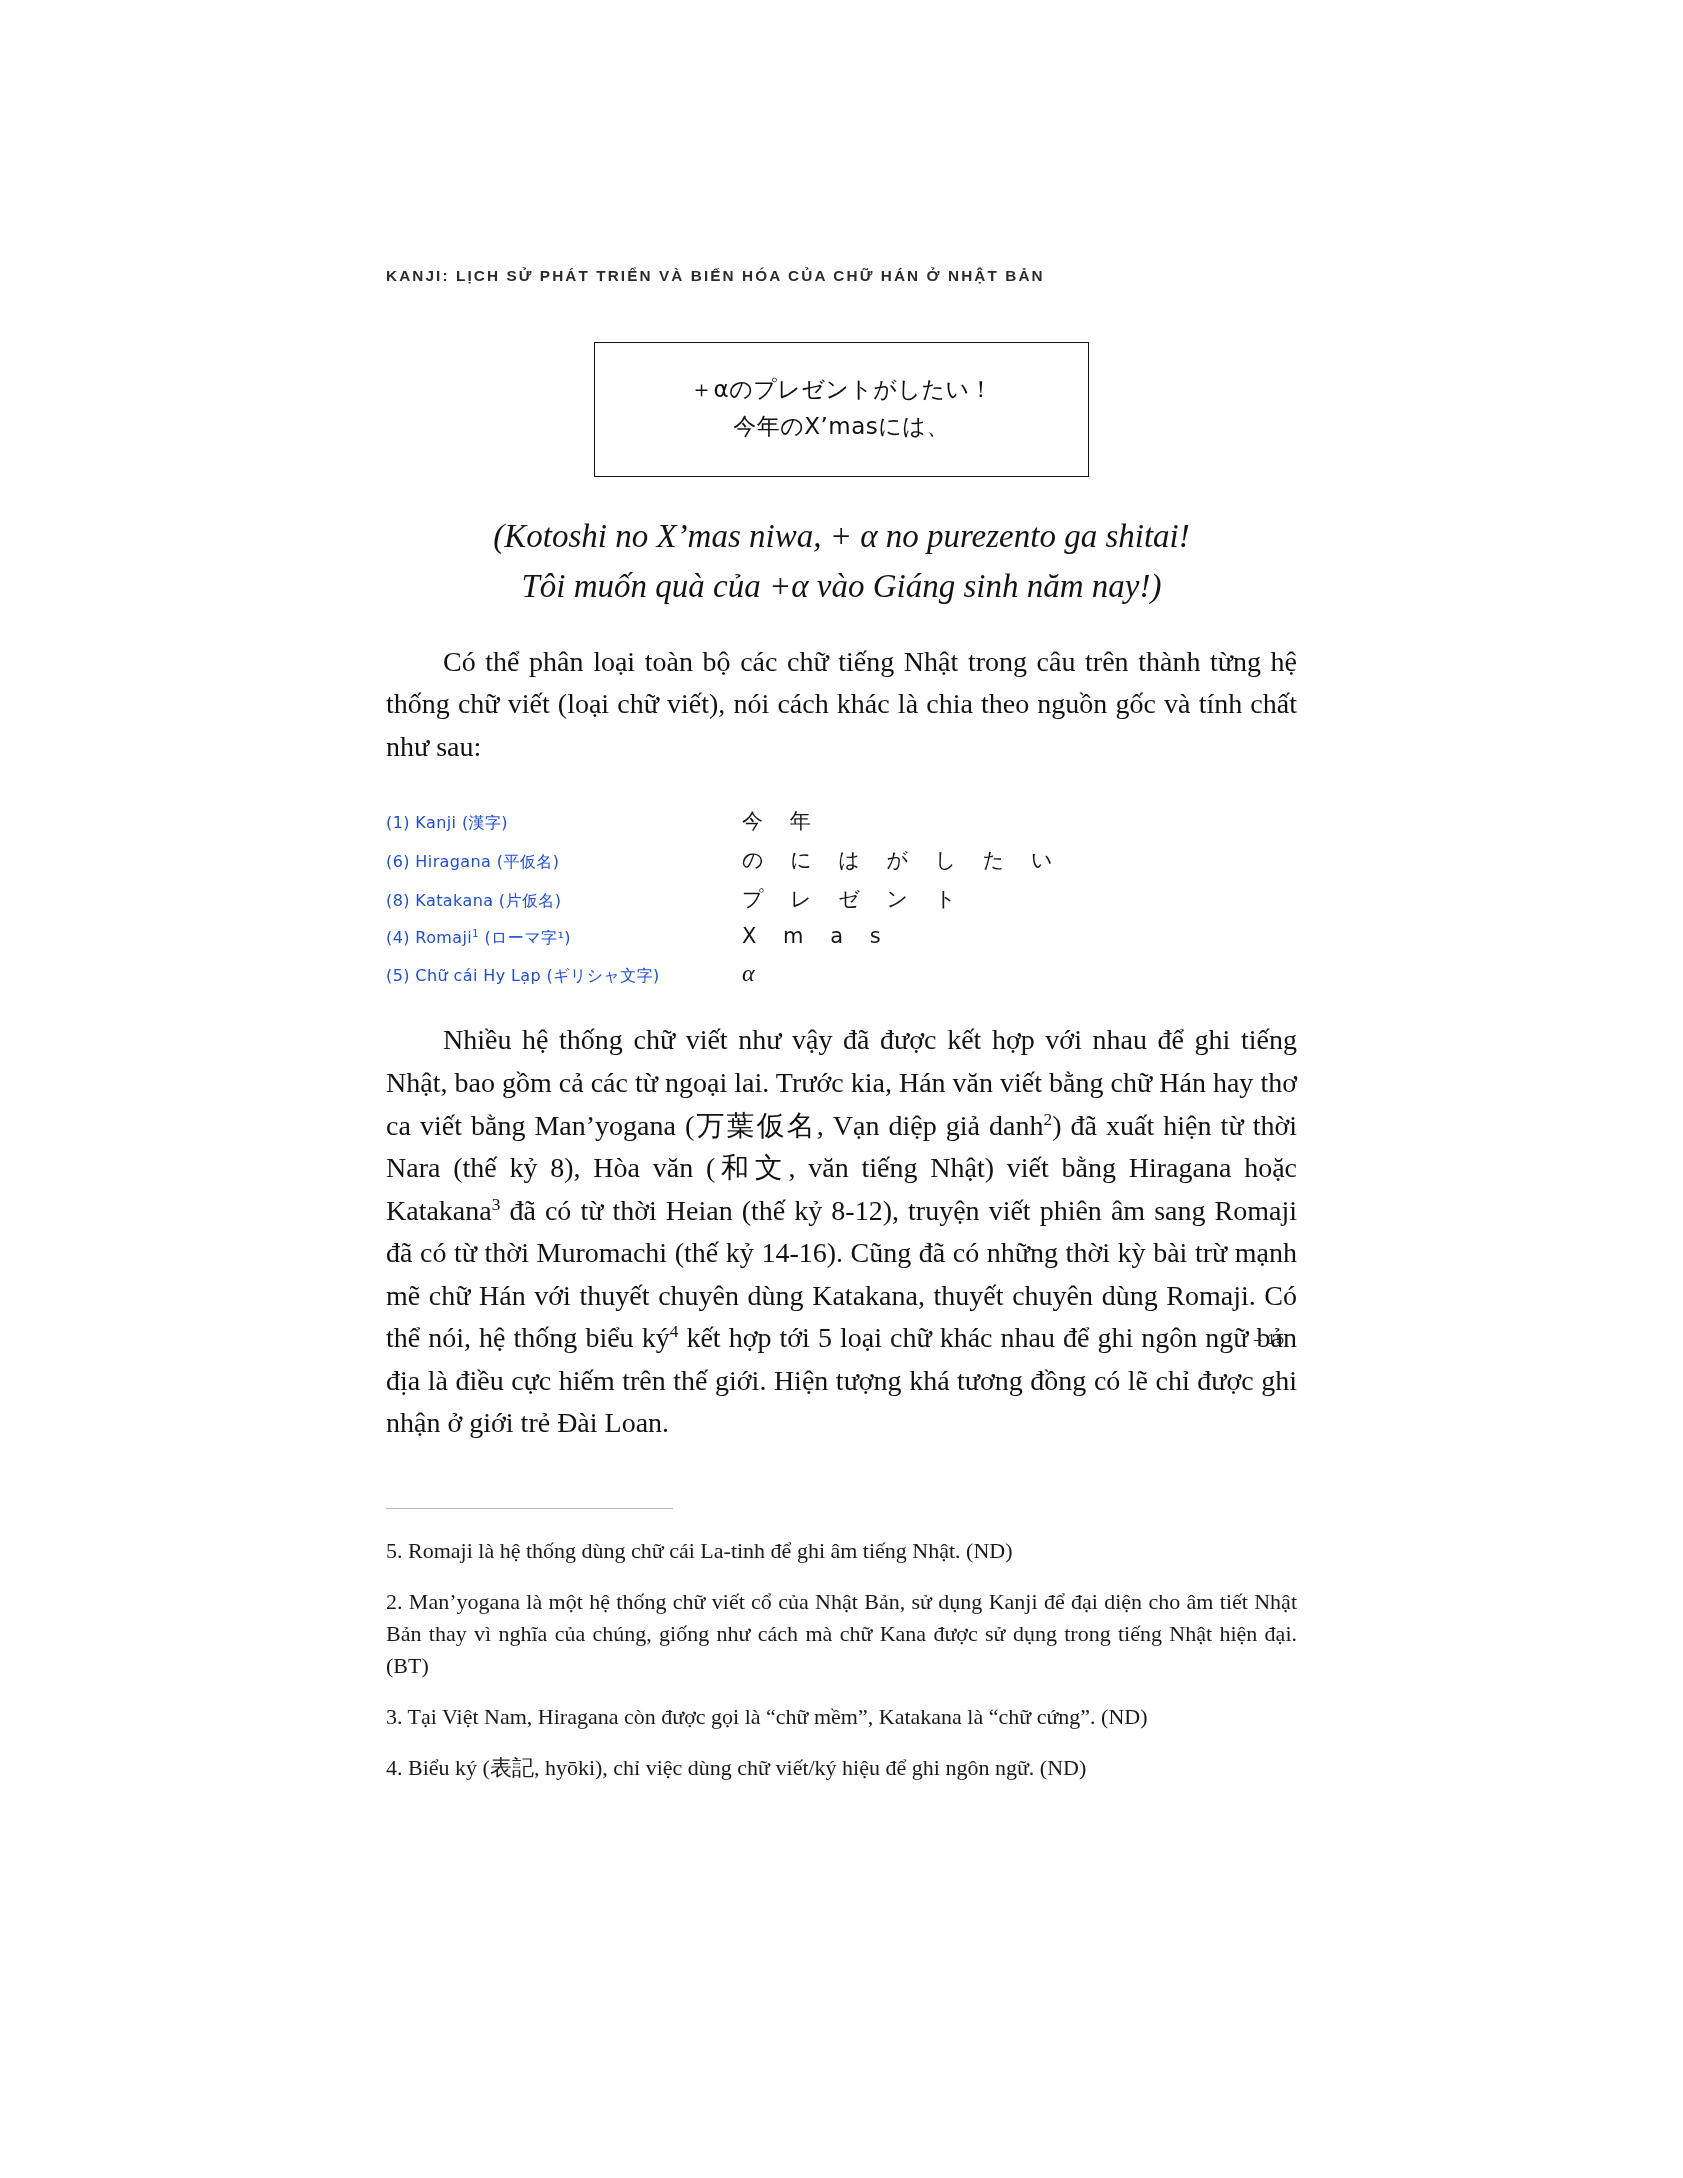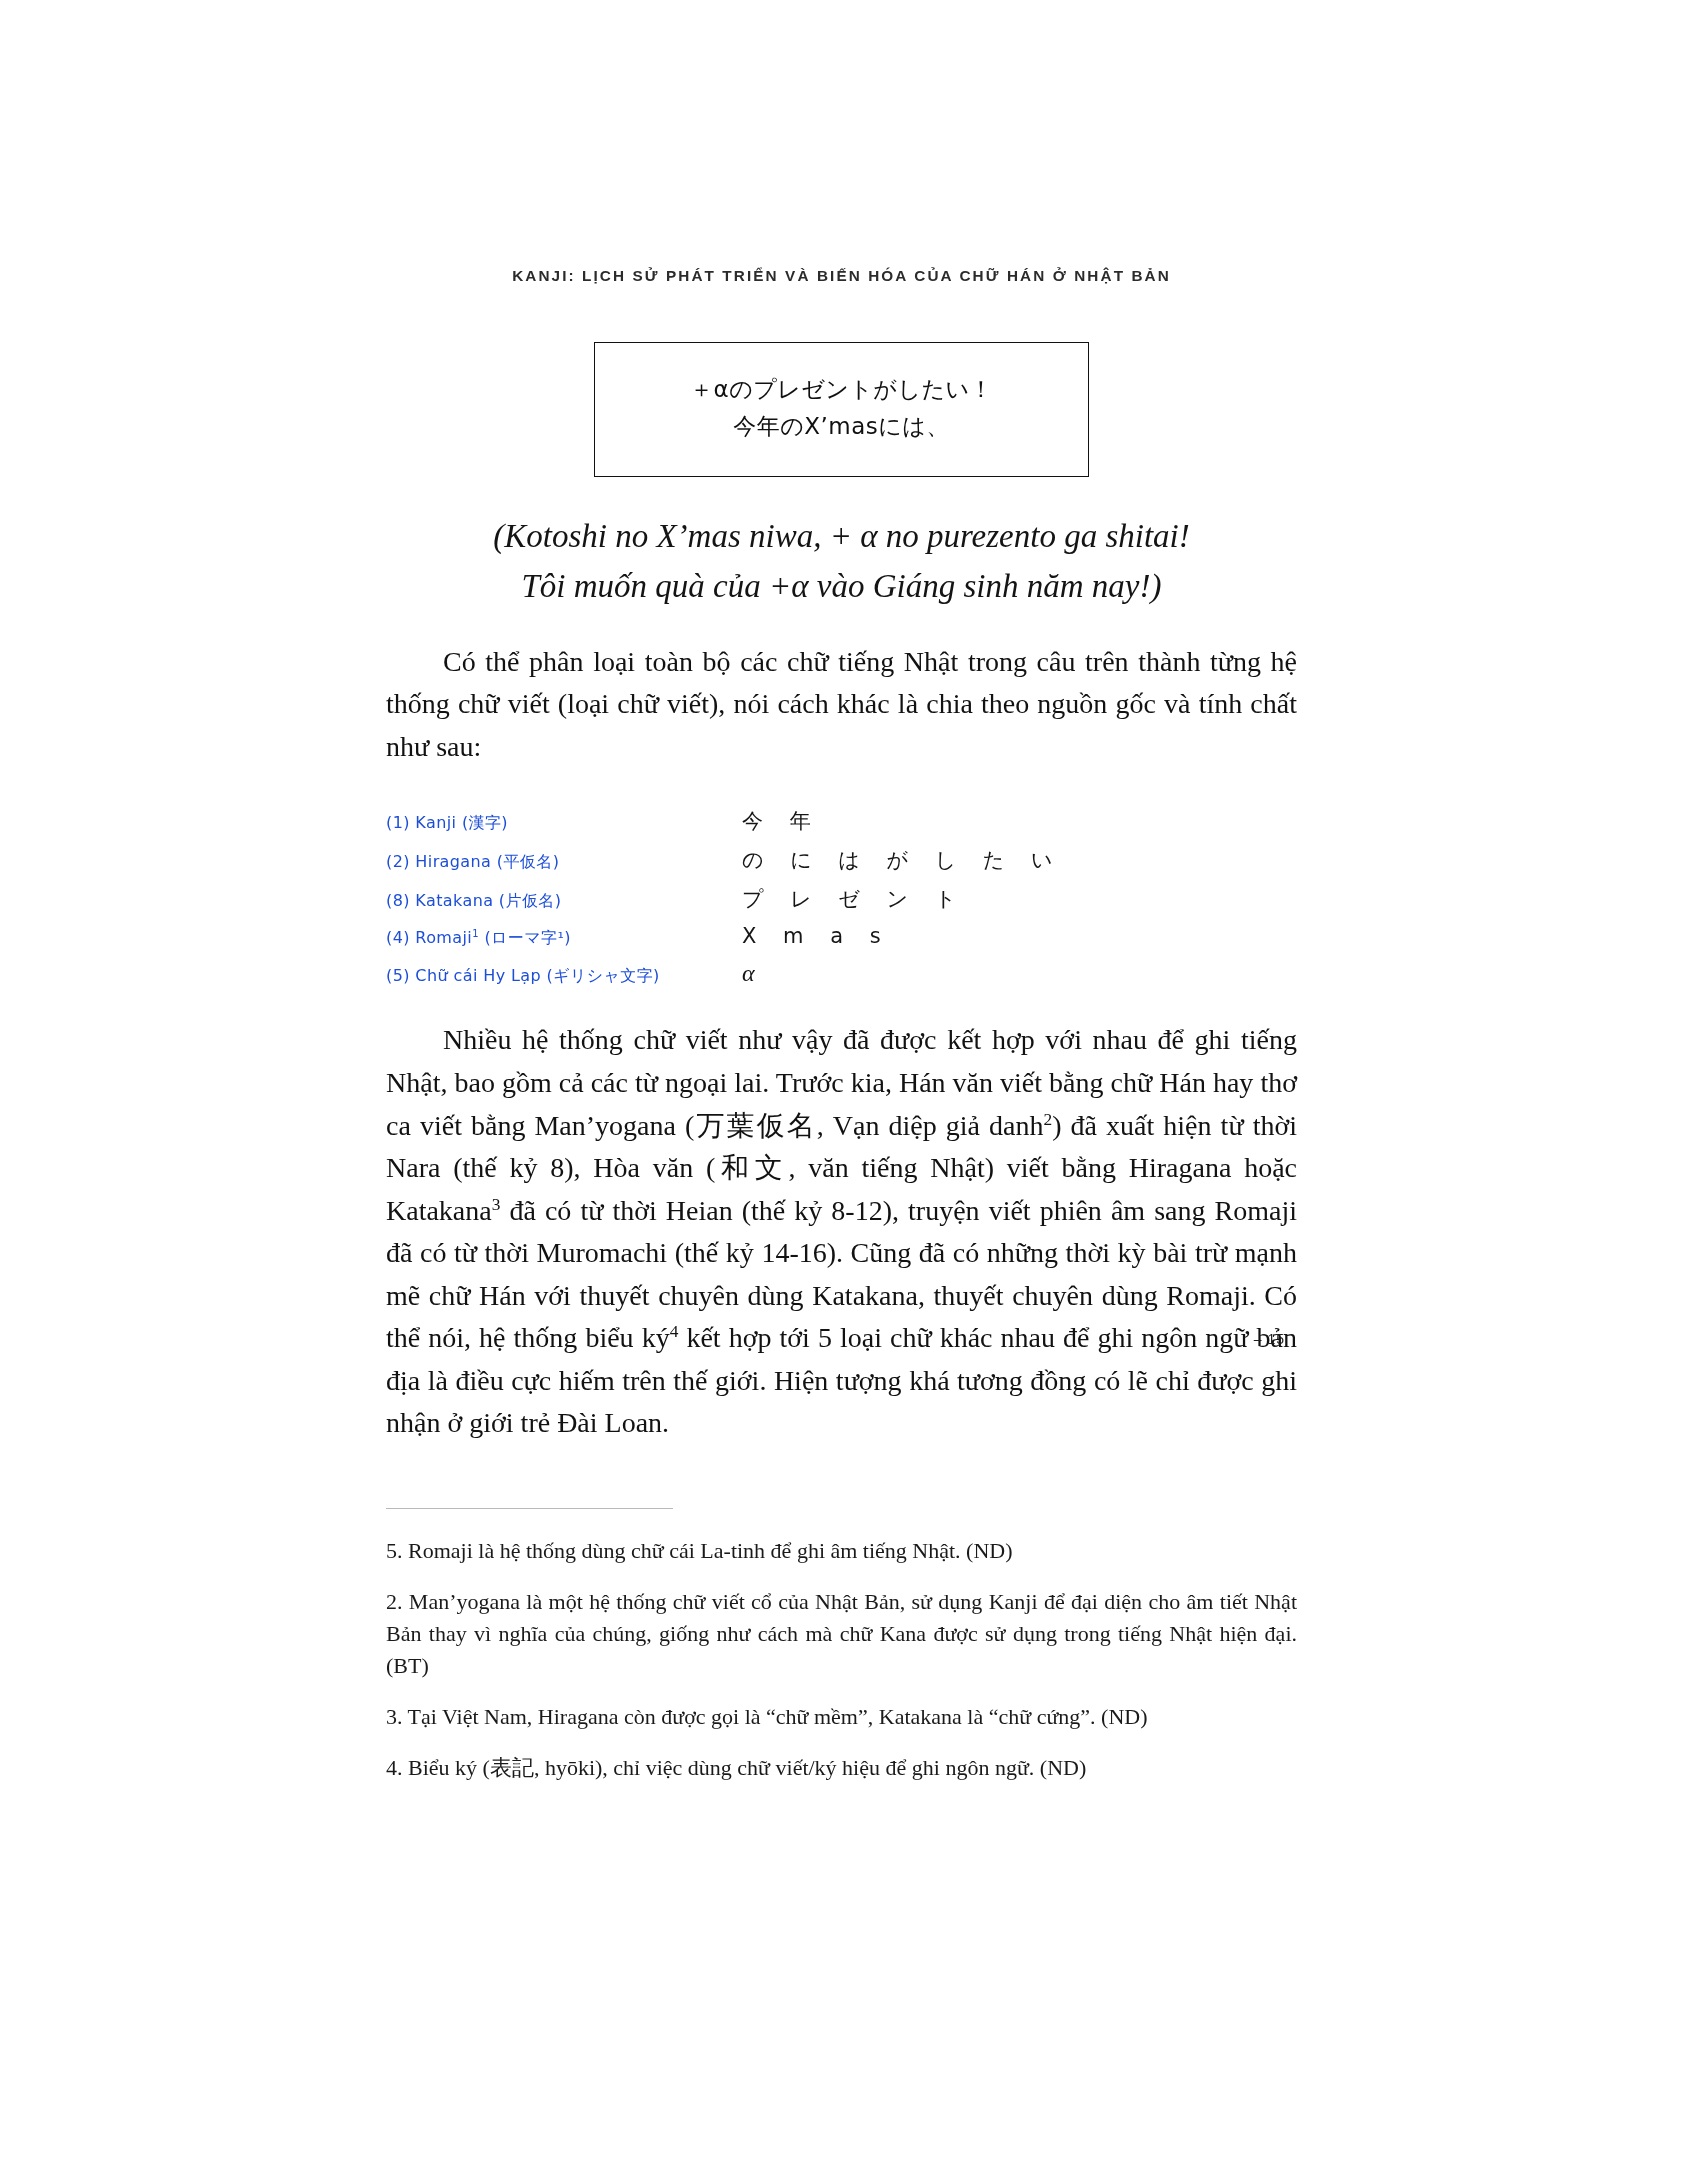--- a/index.html
+++ b/index.html
@@ -24,21 +24,20 @@
   }
   .content {
     position: absolute;
     left: 386px;
     top: 267px;
     width: 911px;
   }
 
   
   .running-head {
-    text-align: center;
     font-family: "Liberation Sans", sans-serif;
     font-size: 15.3px;
     letter-spacing: 2.1px;
     color: #2b2b2b;
     font-weight: 600;
     margin: 0 0 57px 0;
     white-space: nowrap;
   }
 
   
@@ -169,21 +168,21 @@
 
     <p class="body">Có thể phân loại toàn bộ các chữ tiếng Nhật trong câu trên thành từng hệ thống chữ viết (loại chữ viết), nói cách khác là chia theo nguồn gốc và tính chất như sau:</p>
 
     <table class="script-list">
       <tbody id="script-list-body">
           <tr>
             <td class="sl-label">(1) Kanji (漢字)</td>
             <td class="sl-sample">今 年</td>
           </tr>
           <tr>
-            <td class="sl-label">(2) Hiragana (平仮名)</td>
+            <td class="sl-label">(6) Hiragana (平仮名)</td>
             <td class="sl-sample">の に は が し た い</td>
           </tr>
           <tr>
             <td class="sl-label">(8) Katakana (片仮名)</td>
             <td class="sl-sample">プ レ ゼ ン ト</td>
           </tr>
           <tr>
             <td class="sl-label">(4) Romaji<sup>1</sup> (ローマ字¹)</td>
             <td class="sl-sample">X m a s</td>
           </tr>

